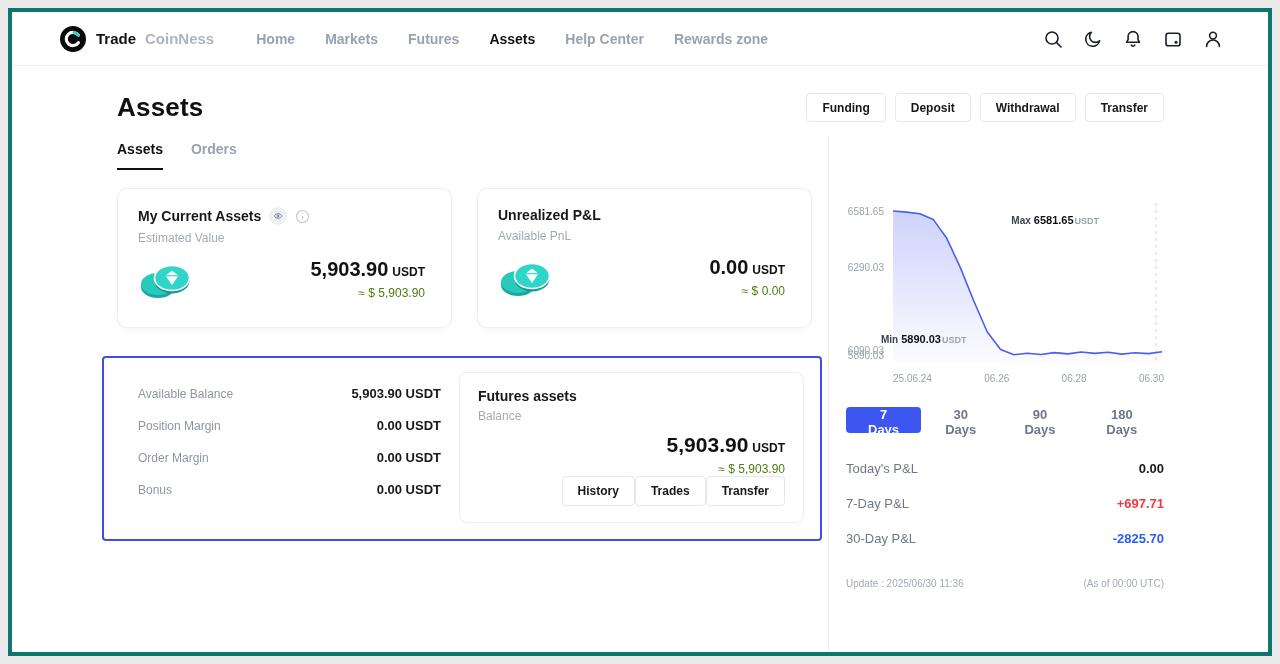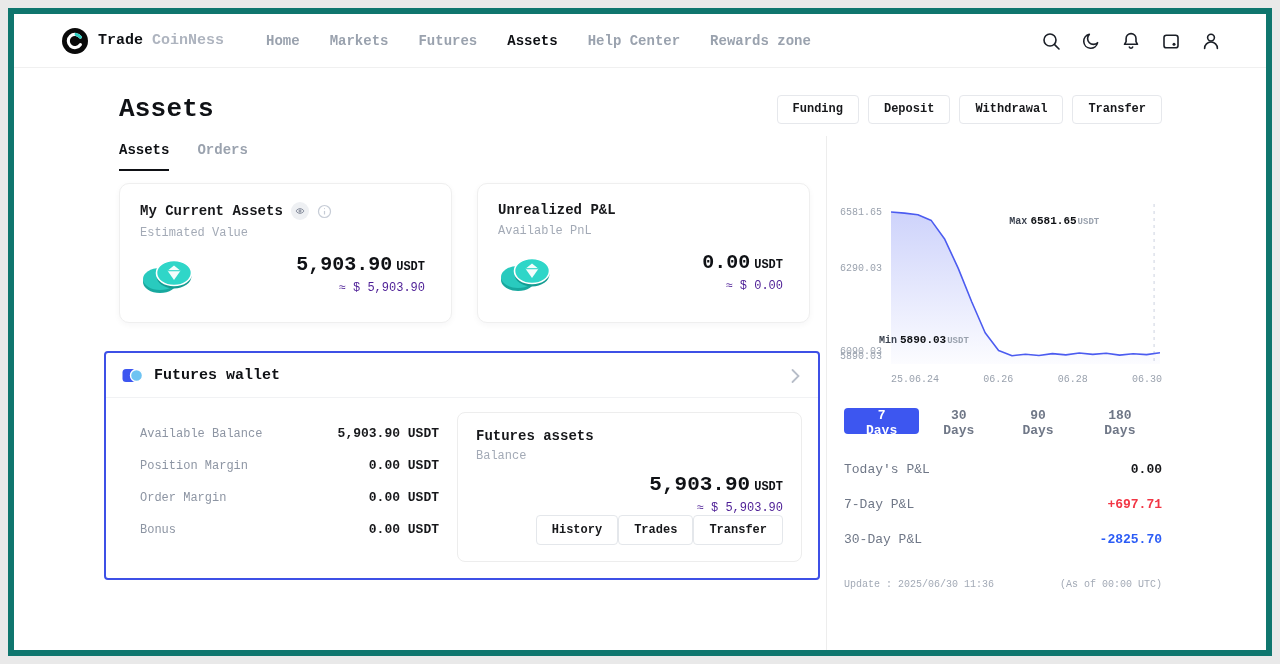--- a/index.html
+++ b/index.html
@@ -1,18 +1,18 @@
 <!DOCTYPE html>
 <html><head>
 <meta charset="utf-8">
 <style>
   * { margin:0; padding:0; box-sizing:border-box; }
   html,body { width:1280px; height:664px; }
   body { background:#e9e9e9; font-family:"Liberation Sans","DejaVu Sans",sans-serif; color:#17181b; }
-  .frame { position:absolute; inset:8px; border:6px solid #0f766e; background:#fff; overflow:hidden;font-family:Liberation Mono, monospace; }
+  .frame { position:absolute; inset:8px; border:4px solid #0f766e; background:#fff; overflow:hidden; }
 
   
   .navbar { height:54px; display:flex; align-items:center; justify-content:space-between;
             padding:0 44px 0 48px; border-bottom:1px solid #f0f0f0; background:#fff; }
   .nav-left { display:flex; align-items:center; }
   .logo { width:26px; height:26px; display:inline-flex; cursor:pointer; }
   .brand-trade { margin-left:10px; font-size:15px; font-weight:800; color:#0f1115; }
   .brand-name  { margin-left:9px; font-size:15px; font-weight:700; color:#aeb4bf; }
   .nav-links { display:flex; gap:30px; margin-left:42px; }
   .nav-link { font-size:14px; font-weight:600; color:#9aa2ae; text-decoration:none; cursor:pointer; }
@@ -29,37 +29,37 @@
                 font-size:12px; font-weight:700; color:#17181b; cursor:pointer; font-family:inherit; }
 
   
   .body-row { display:flex; align-items:stretch; margin-top:12px; min-height:530px; }
   .content { flex:1 1 auto; min-width:0; padding:6px 16px 30px 105px; }
 
   .tabs { display:flex; gap:28px; }
   .tab { font-size:14px; font-weight:600; color:#9aa2ae; padding-bottom:11px; cursor:pointer; border-bottom:2px solid transparent; }
   .tab.active { color:#0f1115; font-weight:800; border-bottom-color:#0f1115; }
 
-  .cards-row { display:flex; gap:25px; margin-top:12px; }
+  .cards-row { display:flex; gap:25px; margin-top:18px; }
   .card { flex:1; height:140px; background:#fff; border:1px solid #efefef; border-radius:10px;
           padding:18px 26px 16px 20px; box-shadow:0 2px 6px rgba(20,24,40,.04); }
   .card-title-row { display:flex; align-items:center; gap:8px; }
   .card-title { font-size:14px; font-weight:800; color:#17181b; }
   .eye-badge { width:18px; height:18px; border-radius:50%; background:#eef0f3; display:inline-flex;
                align-items:center; justify-content:center; cursor:pointer; }
   .eye-badge svg { stroke:#70788a; fill:none; stroke-width:1.2; }
   .info-badge { display:inline-flex; cursor:pointer; }
   .info-badge svg { stroke:#c6ccd6; fill:none; stroke-width:1.3; }
   .card-sub { font-size:12px; color:#a3aab6; margin-top:6px; }
   .card-body { display:flex; justify-content:space-between; align-items:center; margin-top:12px; }
   .coin-icon { width:56px; height:44px; display:inline-flex; }
   .amount-block { text-align:right; }
   .amount { font-size:20px; font-weight:800; color:#0f1115; }
   .unit { font-size:12px; font-weight:800; color:#0f1115; margin-left:4px; }
-  .approx { font-size:12px; color:#4c1d95; margin-top:5px; }
+  .approx { font-size:12px; color:#4d7c0f; margin-top:5px; }
 
   
   .futures { margin:28px -10px 0 -15px; border:2px solid #3d50e6; border-radius:4px; background:#fff; }
   .fw-header { display:flex; align-items:center; padding:14px 18px 13px 16px; border-bottom:1px solid #f1f2f4; }
   .fw-icon { width:22px; height:17px; margin-right:10px; display:inline-flex; }
   .fw-title { font-size:15px; font-weight:800; color:#0f1115; flex:1; }
   .chevron-btn { display:inline-flex; cursor:pointer; }
   .chevron-btn svg { stroke:#b7bdc8; fill:none; stroke-width:1.8; stroke-linecap:round; }
   .fw-body { display:flex; gap:16px; padding:14px 16px 16px 16px; }
   .fw-rows { flex:1; padding:14px 2px 8px 18px; display:flex; flex-direction:column; gap:17px; }
@@ -239,34 +239,20 @@
               <div>
                 <span class="amount">0.00</span><span class="unit">USDT</span>
               </div>
               <div class="approx">≈ $ 0.00</div>
             </div>
           </div>
         </div>
       </div>
 
       <section class="futures">
-        <div class="fw-header">
-          <span class="fw-icon">
-            <svg viewBox="0 0 22 17">
-              <rect x="0.5" y="2" width="13" height="13" rx="3.5" fill="#3d56f0"></rect>
-              <circle cx="14.5" cy="8.5" r="6" fill="#6ec3f2" stroke="#ffffff" stroke-width="1.4"></circle>
-            </svg>
-          </span>
-          <span class="fw-title">Futures wallet</span>
-          <span class="chevron-btn">
-            <svg viewBox="0 0 10 16" width="10" height="16">
-                <path d="M2.5 2l6 6-6 6"></path>
-              </svg>
-          </span>
-        </div>
         <div class="fw-body">
           <div class="fw-rows">
             <div class="fw-row">
               <span class="fw-label">Available Balance</span>
               <span class="fw-value">5,903.90 USDT</span>
             </div>
             <div class="fw-row">
               <span class="fw-label">Position Margin</span>
               <span class="fw-value">0.00 USDT</span>
             </div>

